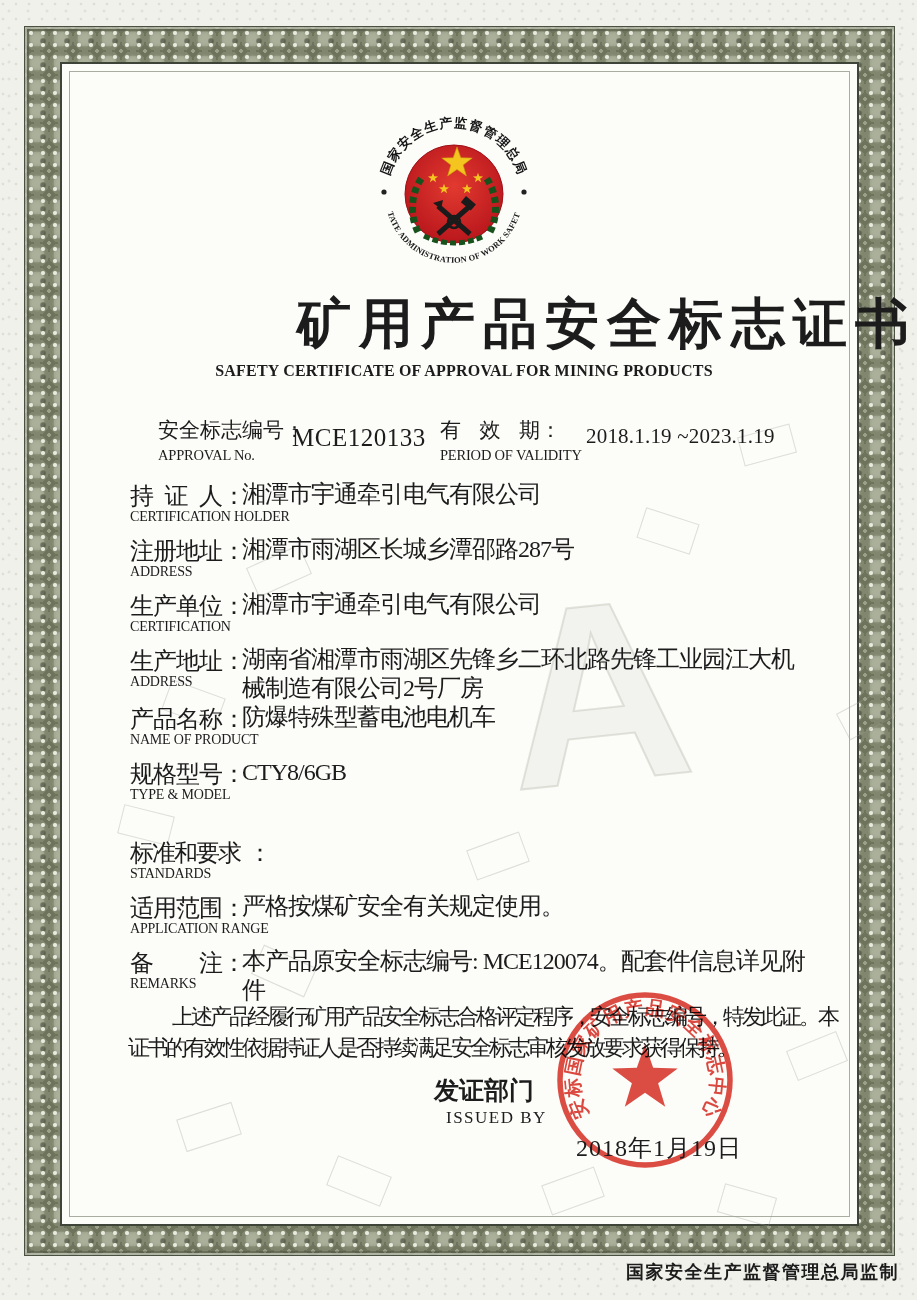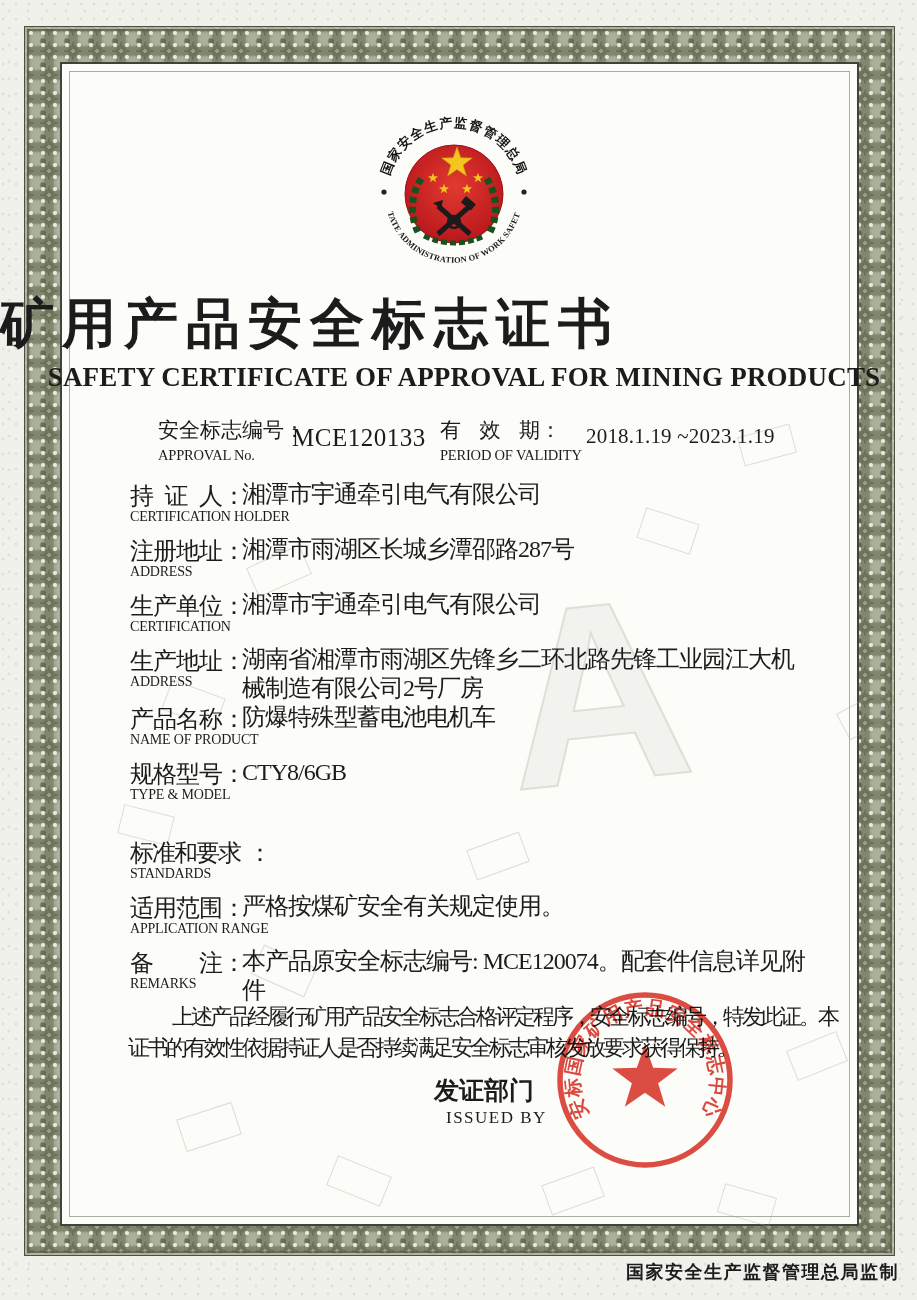--- a/index.html
+++ b/index.html
@@ -35,26 +35,26 @@
   .acr{ position:absolute; border:1px solid rgba(155,160,148,.33); background:transparent; }
   .watermark-a{
     position:absolute; left:505px; top:565px; font-size:255px; font-weight:bold;
     font-family:"Liberation Sans","DejaVu Sans",sans-serif;
     color:rgba(198,201,189,.18); -webkit-text-stroke:2px rgba(186,189,176,.40);
     transform:rotate(-6deg); line-height:1;
   }
 
   .emblem{ position:absolute; left:354px; top:96px; }
   .title-cn{
-    position:absolute; left:0; right:0; top:288px; text-align:left;
+    position:absolute; left:0; right:0; top:288px; text-align:right;
     font-size:54px; font-weight:bold; letter-spacing:8px; white-space:nowrap;
   }
   .title-en{
     position:absolute; left:0; right:0; top:362px; text-align:center;
-    font-size:27px; font-weight:bold; letter-spacing:0.2px; white-space:nowrap;padding-left:11px;
+    font-size:16px; font-weight:bold; letter-spacing:0.2px; white-space:nowrap;padding-left:11px;
   }
 
   .approval{ position:absolute; left:0; top:416px; width:917px; height:60px; }
   .ap-label-cn{ font-size:21px; font-weight:400; white-space:nowrap; }
   .ap-label-en{ font-size:14.5px; margin-top:3px; letter-spacing:-0.2px; }
   .ap-block-a{ position:absolute; left:158px; top:0; }
   .ap-value-a{ position:absolute; left:292px; top:8px; font-size:25px; letter-spacing:0.5px; }
   .ap-block-b{ position:absolute; left:440px; top:0; }
   .ap-validity-cn{ display:inline-block; width:100px; text-align:justify; text-align-last:justify; }
   .ap-value-b{ position:absolute; left:586px; top:8px; font-size:21px; letter-spacing:0.2px; white-space:nowrap; }
@@ -244,15 +244,16 @@
       <path id="sealArc" d="M40.9,132.9 A66,66 0 1 1 149.1,132.9" fill="none"></path>
       <polygon id="sealStar" points="0,-16 3.8,-5.2 15.2,-4.9 6.1,2.0 9.4,12.9 0,6.4 -9.4,12.9 -6.1,2.0 -15.2,-4.9 -3.8,-5.2"></polygon>
     </defs>
     <circle cx="95" cy="95" r="85" fill="none" stroke="#d7281e" stroke-width="5.5" opacity="0.9"></circle>
     <use href="#sealStar" xlink:href="#sealStar" transform="translate(95,94) scale(2.15)" fill="#d7281e" opacity="0.9"></use>
     <text font-size="19" font-weight="bold" fill="#d7281e" letter-spacing="1" opacity="0.92">
       <textPath href="#sealArc" xlink:href="#sealArc" startOffset="50%" text-anchor="middle">安标国家矿用产品安全标志中心</textPath>
     </text>
   </svg>
 
+  <div class="issue-date">2018年1月19日</div>
 
   <div class="footer">国家安全生产监督管理总局监制</div>
 </div>
 
 </body></html>

